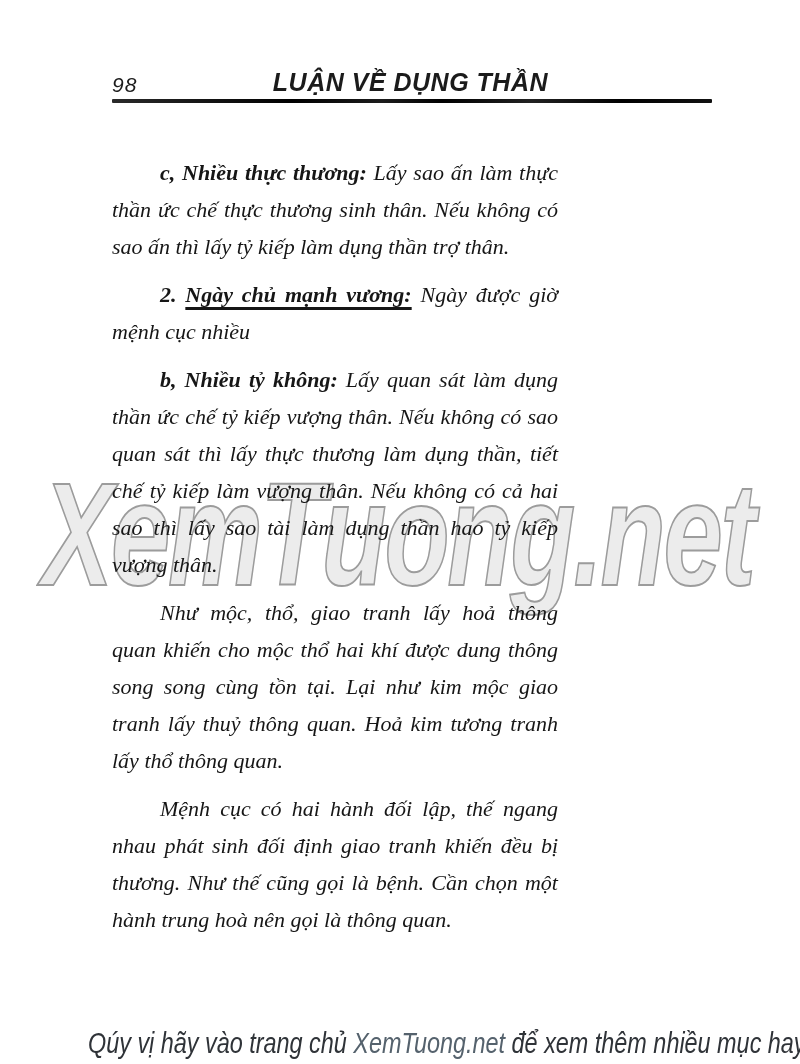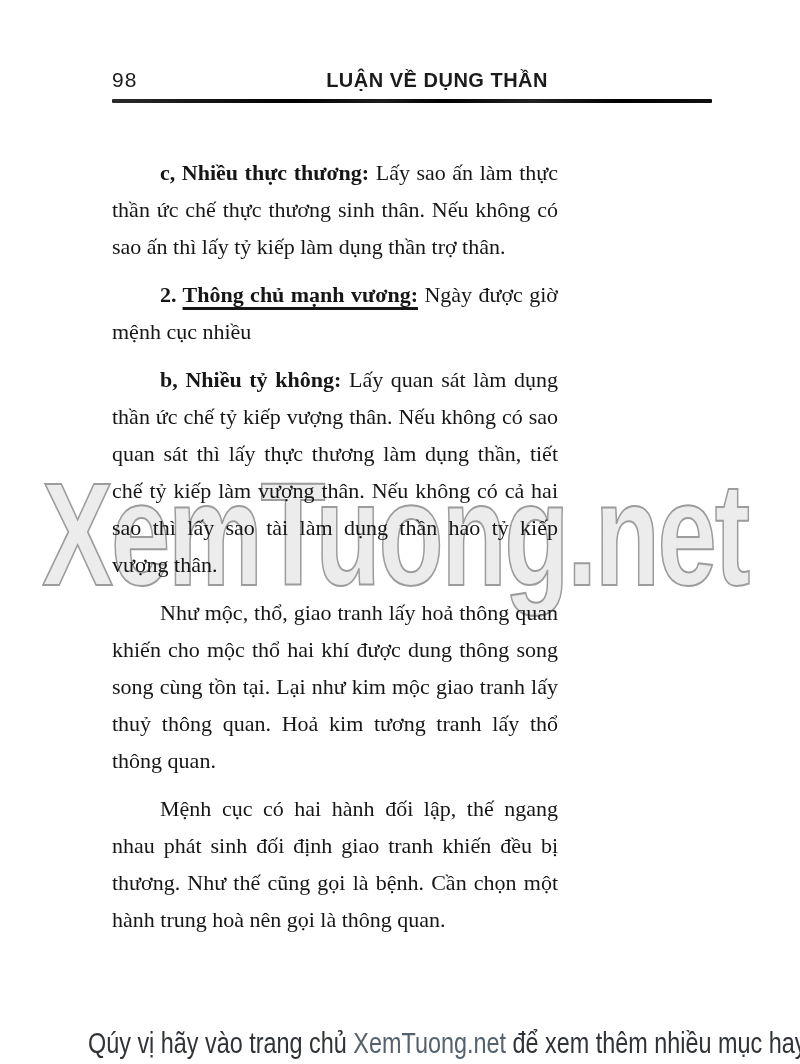--- a/index.html
+++ b/index.html
@@ -3,31 +3,31 @@
 <meta charset="utf-8">
 <style>
   html, body { margin: 0; padding: 0; }
   body {
     width: 800px; height: 1064px;
     background: #ffffff;
     position: relative;
     overflow: hidden;
     font-family: "Liberation Serif", serif;
   }
-  .page { position: relative; width: 636px; height: 1064px; }
+  .page { position: relative; width: 636px; height: 1064px; font-style: italic; }
 
   
   .header {
     position: absolute; top: 68px; left: 112px; right: 88px;
     display: flex; justify-content: space-between; align-items: flex-end;
     font-family: "Liberation Sans", sans-serif;
     color: #1b1b1b;
   }
   .page-number { font-size: 21px; letter-spacing: 1px; }
-  .page-title  { font-size: 20px; font-weight: 700; letter-spacing: 0.5px; }
+  .page-title  { font-size: 25px; font-weight: 700; letter-spacing: 0.5px; }
   .header-rule {
     position: absolute; top: 99px; left: 112px; width: 600px; height: 4px;
     background: linear-gradient(90deg,
       #2a2a2a 0%, #111 18%, #000 30%, #1c1c1c 45%,
       #000 55%, #222 70%, #000 85%, #111 100%);
     border-radius: 1px;
   }
 
   
   .watermark {
@@ -90,21 +90,21 @@
     <span class="page-title">LUẬN VỀ DỤNG THẦN</span>
   </div>
   <div class="header-rule"></div>
 
   <div class="watermark">XemTuong.net</div>
 
   <div class="content">
 
     <p class="para"><span class="b">c, Nhiều thực thương:</span><span> Lấy sao ấn làm thực thần ức chế thực thương sinh thân. Nếu không có sao ấn thì lấy tỷ kiếp làm dụng thần trợ thân.</span></p>
 
-    <p class="para"><span class="b">2. </span><span class="b u">Thông chủ mạnh vương:</span><span> Ngày được giờ mệnh cục nhiều</span></p>
+    <p class="para"><span class="b">2. </span><span class="b u">Ngày chủ mạnh vương:</span><span> Ngày được giờ mệnh cục nhiều</span></p>
 
 
     <p class="para"><span class="b">b, Nhiều tỷ không:</span><span> Lấy quan sát làm dụng thần ức chế tỷ kiếp vượng thân. Nếu không có sao quan sát thì lấy thực thương làm dụng thần, tiết chế tỷ kiếp làm vượng thân. Nếu không có cả hai sao thì lấy sao tài làm dụng thần hao tỷ kiếp vượng thân.</span></p>
 
 
     <p class="para"><span>Như mộc, thổ, giao tranh lấy hoả thông quan khiến cho mộc thổ hai khí được dung thông song song cùng tồn tại. Lại như kim mộc giao tranh lấy thuỷ thông quan. Hoả kim tương tranh lấy thổ thông quan.</span></p>
 
     <p class="para"><span>Mệnh cục có hai hành đối lập, thế ngang nhau phát sinh đối định giao tranh khiến đều bị thương. Như thế cũng gọi là bệnh. Cần chọn một hành trung hoà nên gọi là thông quan.</span></p>
 
   </div>

